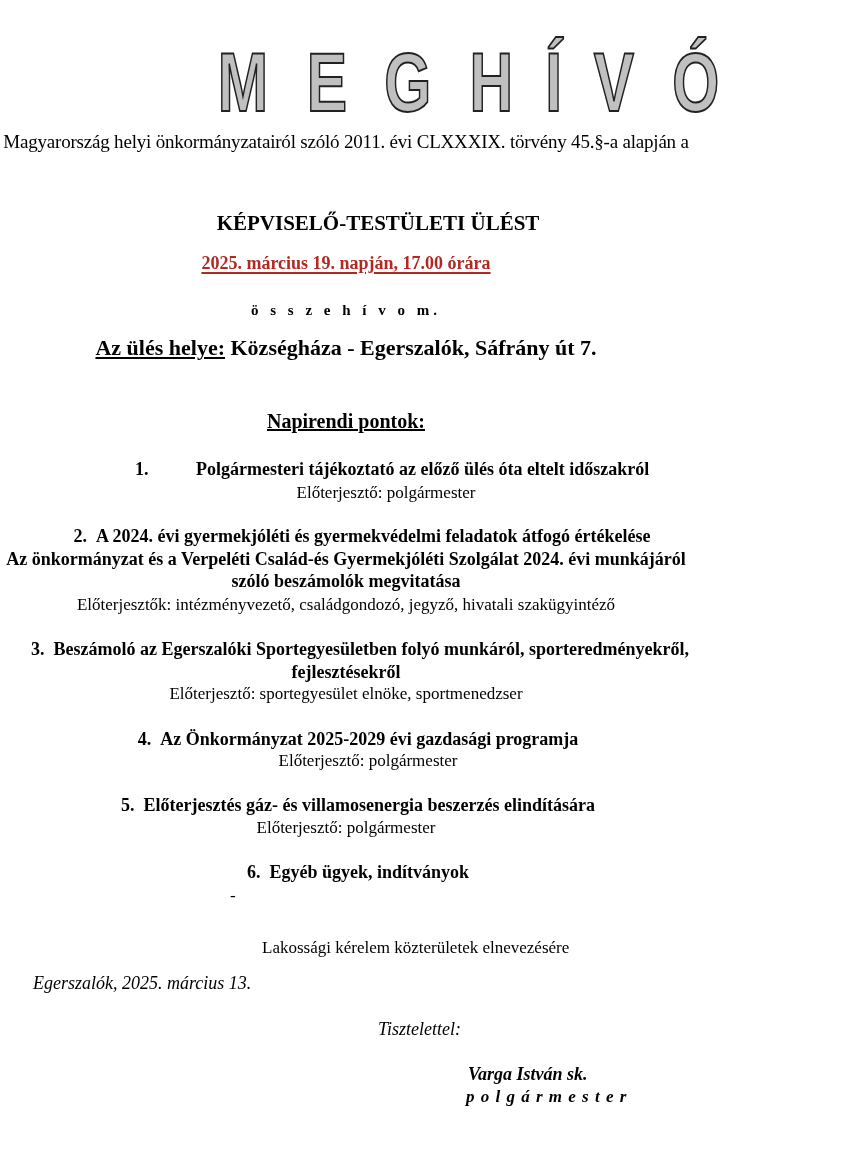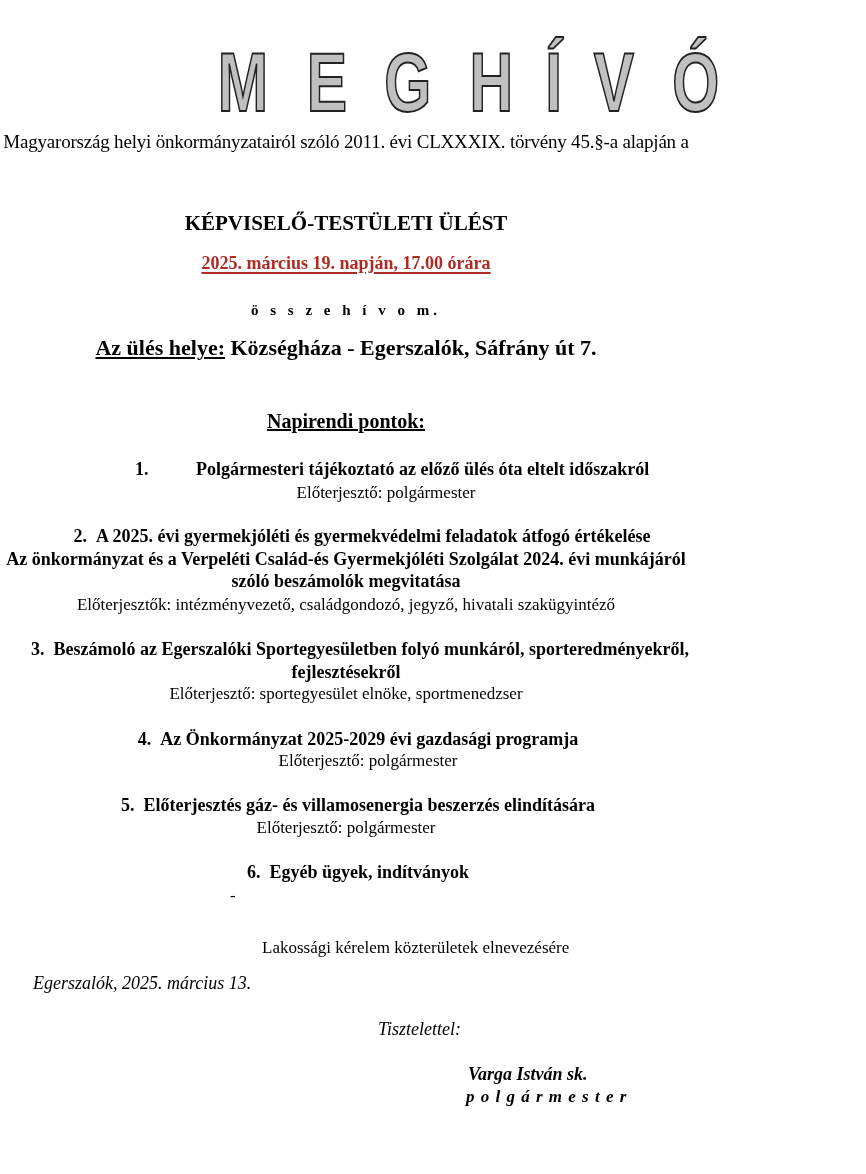--- a/index.html
+++ b/index.html
@@ -18,21 +18,21 @@
   .title span {
     font-family: "Liberation Sans", "DejaVu Sans", sans-serif;
     font-weight: bold; font-size: 84px; line-height: 80px;
     color: #c0c0c0;
     -webkit-text-stroke: 2px #222;
     transform: scaleX(0.72);
     display: inline-block;
   }
 
   .legal { top: 131px; font-size: 19px; letter-spacing: -0.2px; }
-  .heading { top: 211px; font-size: 21px; font-weight: bold; }
+  .heading { top: 211px; font-size: 21px; font-weight: bold; padding-left: 32px; }
   .date-line {
     top: 253px; font-size: 18px; font-weight: bold; color: #b02a24;
     text-decoration: underline; text-decoration-thickness: 2px; text-underline-offset: 3px;
   }
   .summon { top: 302px; font-size: 15px; font-weight: bold; letter-spacing: 4px; }
   .venue { top: 335px; font-size: 22px; font-weight: bold; }
   .venue .lab { text-decoration: underline; }
 
   .agenda-title { top: 410px; font-size: 20px; font-weight: bold; text-decoration: underline; }
 
@@ -61,21 +61,21 @@
 <div class="abs center summon">ö s s z e h í v o m.</div>
 
 <div class="abs center venue"><span class="lab">Az ülés helye:</span><span> Községháza - Egerszalók, Sáfrány út 7.</span></div>
 
 <div class="abs center agenda-title">Napirendi pontok:</div>
 
 <div class="abs item-title" style="top:458px; left:135px;">1.</div>
 <div class="abs item-title" style="top:458px; left:196px;">Polgármesteri tájékoztató az előző ülés óta eltelt időszakról</div>
 <div class="abs center presenter" style="top:482px; left:40px;">Előterjesztő: polgármester</div>
 
-<div class="abs center item-title" style="top:525px; left:16px;"><span>2.</span>&nbsp;&nbsp;<span>A 2025. évi gyermekjóléti és gyermekvédelmi feladatok átfogó értékelése</span></div>
+<div class="abs center item-title" style="top:525px; left:16px;"><span>2.</span>&nbsp;&nbsp;<span>A 2024. évi gyermekjóléti és gyermekvédelmi feladatok átfogó értékelése</span></div>
 <div class="abs center item-title" style="top:548px; left:0px;">Az önkormányzat és a Verpeléti Család-és Gyermekjóléti Szolgálat 2024. évi munkájáról</div>
 <div class="abs center item-title" style="top:570px; left:0px;">szóló beszámolók megvitatása</div>
 <div class="abs center presenter" style="top:594px; left:0px;">Előterjesztők: intézményvezető, családgondozó, jegyző, hivatali szakügyintéző</div>
 
 <div class="abs center item-title" style="top:638px; left:14px;"><span>3.</span>&nbsp;&nbsp;<span>Beszámoló az Egerszalóki Sportegyesületben folyó munkáról, sporteredményekről,</span></div>
 <div class="abs center item-title" style="top:661px; left:0px;">fejlesztésekről</div>
 <div class="abs center presenter" style="top:683px; left:0px;">Előterjesztő: sportegyesület elnöke, sportmenedzser</div>
 
 <div class="abs center item-title" style="top:728px; left:12px;"><span>4.</span>&nbsp;&nbsp;<span>Az Önkormányzat 2025-2029 évi gazdasági programja</span></div>
 <div class="abs center presenter" style="top:750px; left:22px;">Előterjesztő: polgármester</div>

